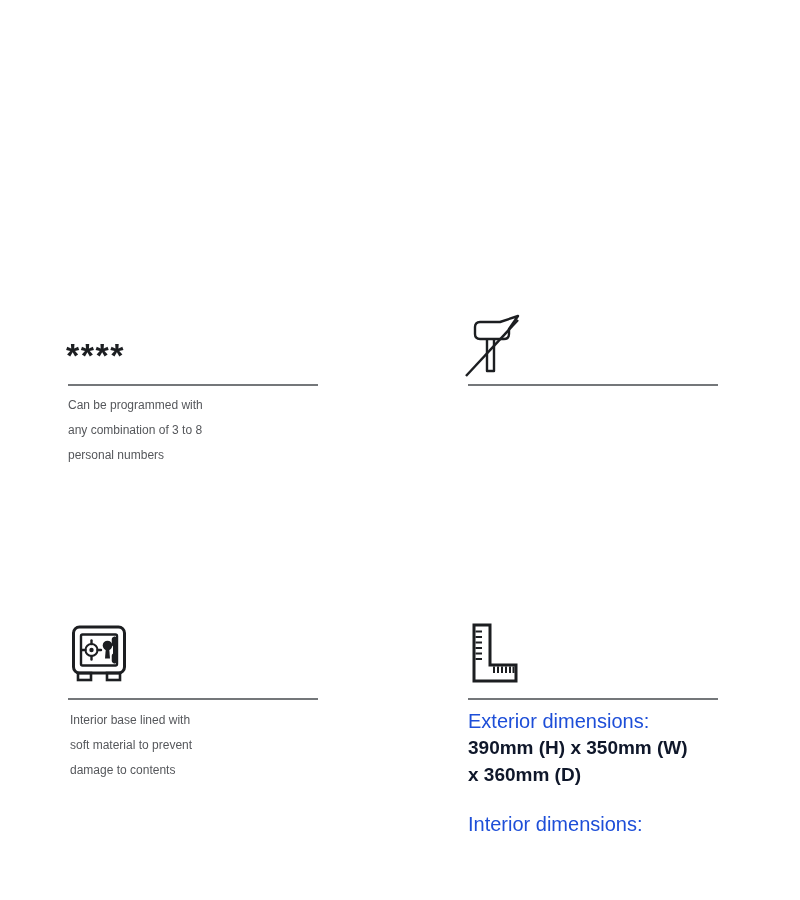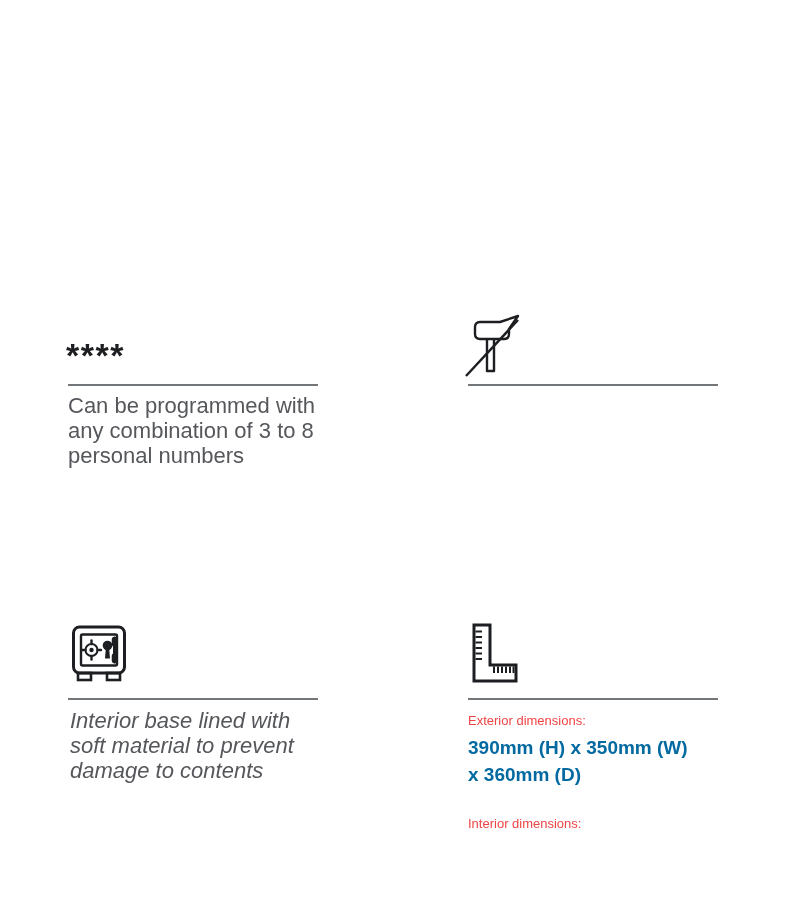--- a/index.html
+++ b/index.html
@@ -17,37 +17,37 @@
     line-height:34px;
     letter-spacing:1.5px;
     color:#1c1e21;
   }
   .divider{
     height:2px;
     width:250px;
     background:#74777a;
   }
   .feature-text{
-    font-size:22px;
+    font-size:12px;
     line-height:25px;
     color:#55575b;
     white-space:pre-line;
     width:280px;
   }
   .dims-text{width:290px;}
   .dim-label{
-    font-size:13px;
+    font-size:20px;
     line-height:26px;
-    color:#ef4444;
+    color:#1d4ed8;
   }
   .dim-value{
     font-size:19px;
     line-height:27px;
     font-weight:bold;
-    color:#0369a1;
+    color:#0f172a;
     white-space:pre-line;
   }
   .dim-block-interior{margin-top:23px;}
   svg{display:block;}
 </style>
 </head>
 <body>
 
 <div class="page">
 
@@ -79,21 +79,21 @@
       <circle cx="37.5" cy="21.5" r="4.8" fill="#1c1e21" stroke="none"></circle>
       <path d="M35.8,24.5 L35,34.5 L40,34.5 L39.2,24.5 Z" fill="#1c1e21" stroke="none"></path>
       <line x1="44.5" y1="14" x2="44.5" y2="38" stroke-width="3"></line>
       <line x1="44.5" y1="15.5" x2="44.5" y2="20" stroke-width="5.5"></line>
       <line x1="44.5" y1="32" x2="44.5" y2="36.5" stroke-width="5.5"></line>
       <rect x="8" y="49" width="13" height="7" stroke-width="2.6"></rect>
       <rect x="37" y="49" width="13" height="7" stroke-width="2.6"></rect>
     </svg>
   </div>
   <div class="abs divider" style="left:68px;top:698px;"></div>
-  <div class="abs feature-text" style="left:70px;top:708px;font-style:italic;">Interior base lined with
+  <div class="abs feature-text" style="left:70px;top:708px;">Interior base lined with
 soft material to prevent
 damage to contents</div>
 
   <div class="abs" style="left:466px;top:621px;">
     <svg width="54" height="64" viewBox="0 0 54 64" fill="none" stroke="#1c1e21" stroke-width="2">
       <path d="M8,4 H24 V44 H50 V60 H8 Z" fill="#ffffff" stroke-width="3"></path>
       <line x1="9.5" y1="10.5" x2="16" y2="10.5"></line>
       <line x1="9.5" y1="16" x2="16" y2="16"></line>
       <line x1="9.5" y1="21.5" x2="16" y2="21.5"></line>
       <line x1="9.5" y1="27" x2="16" y2="27"></line>

